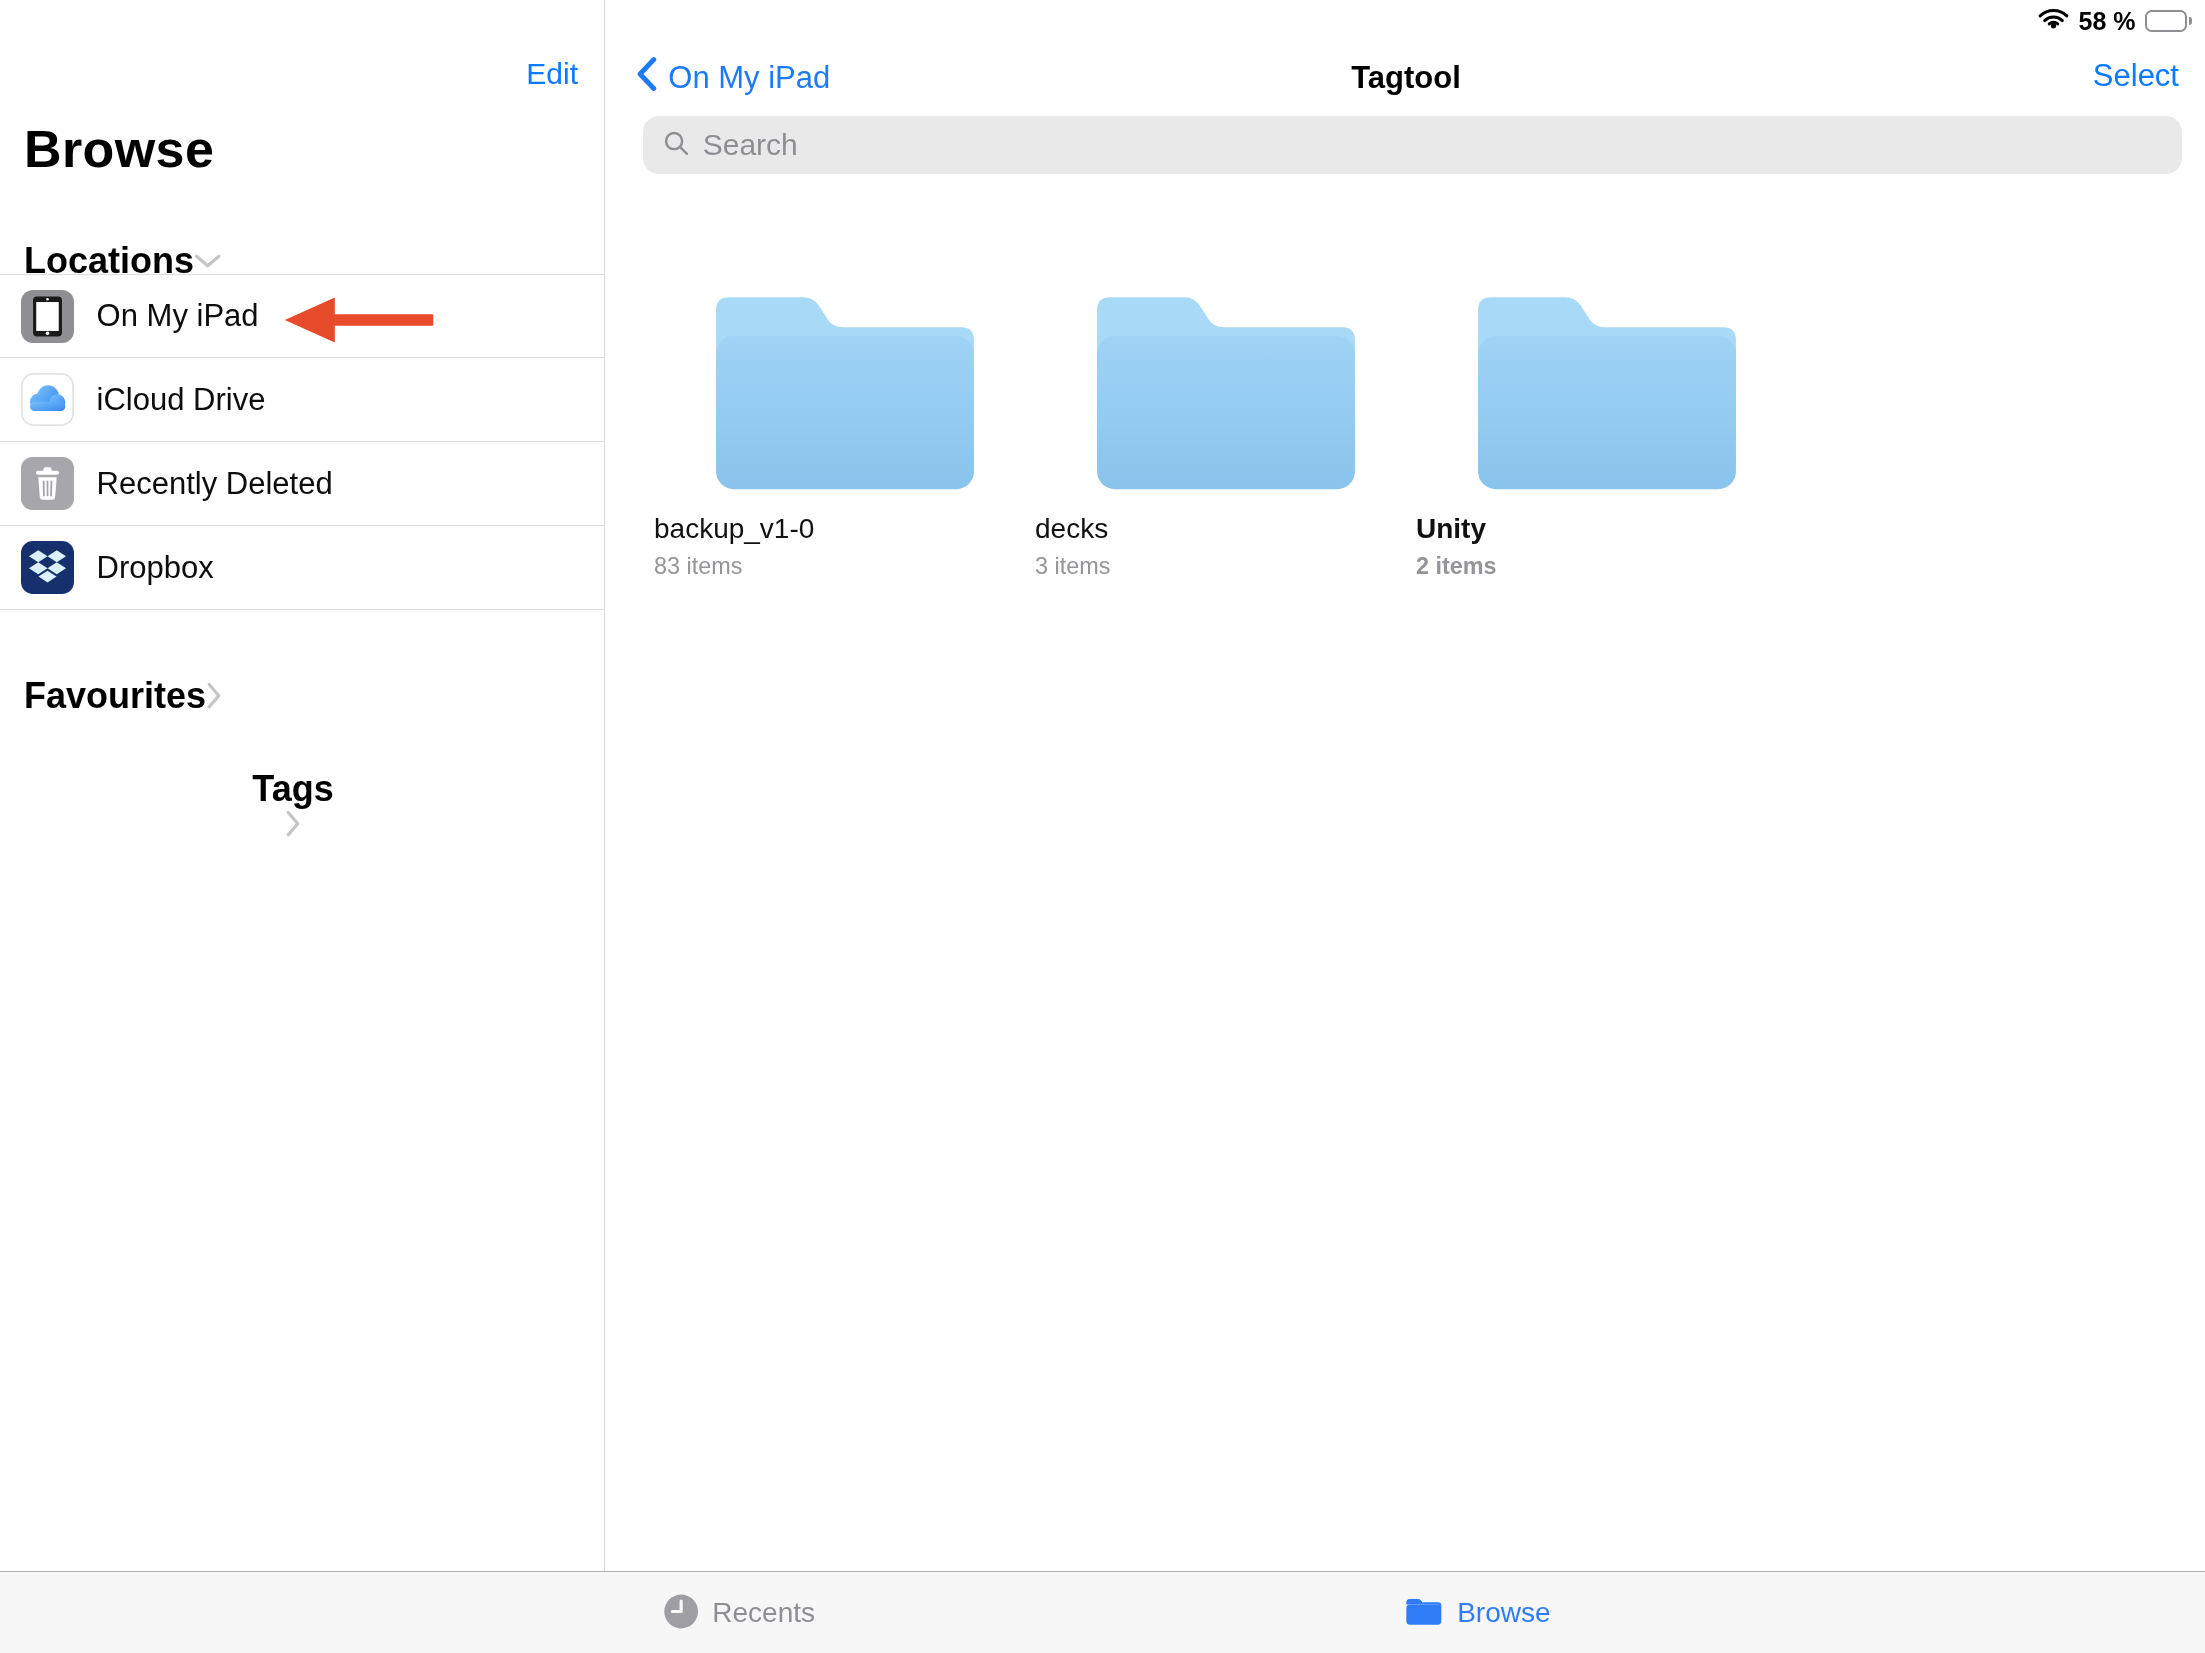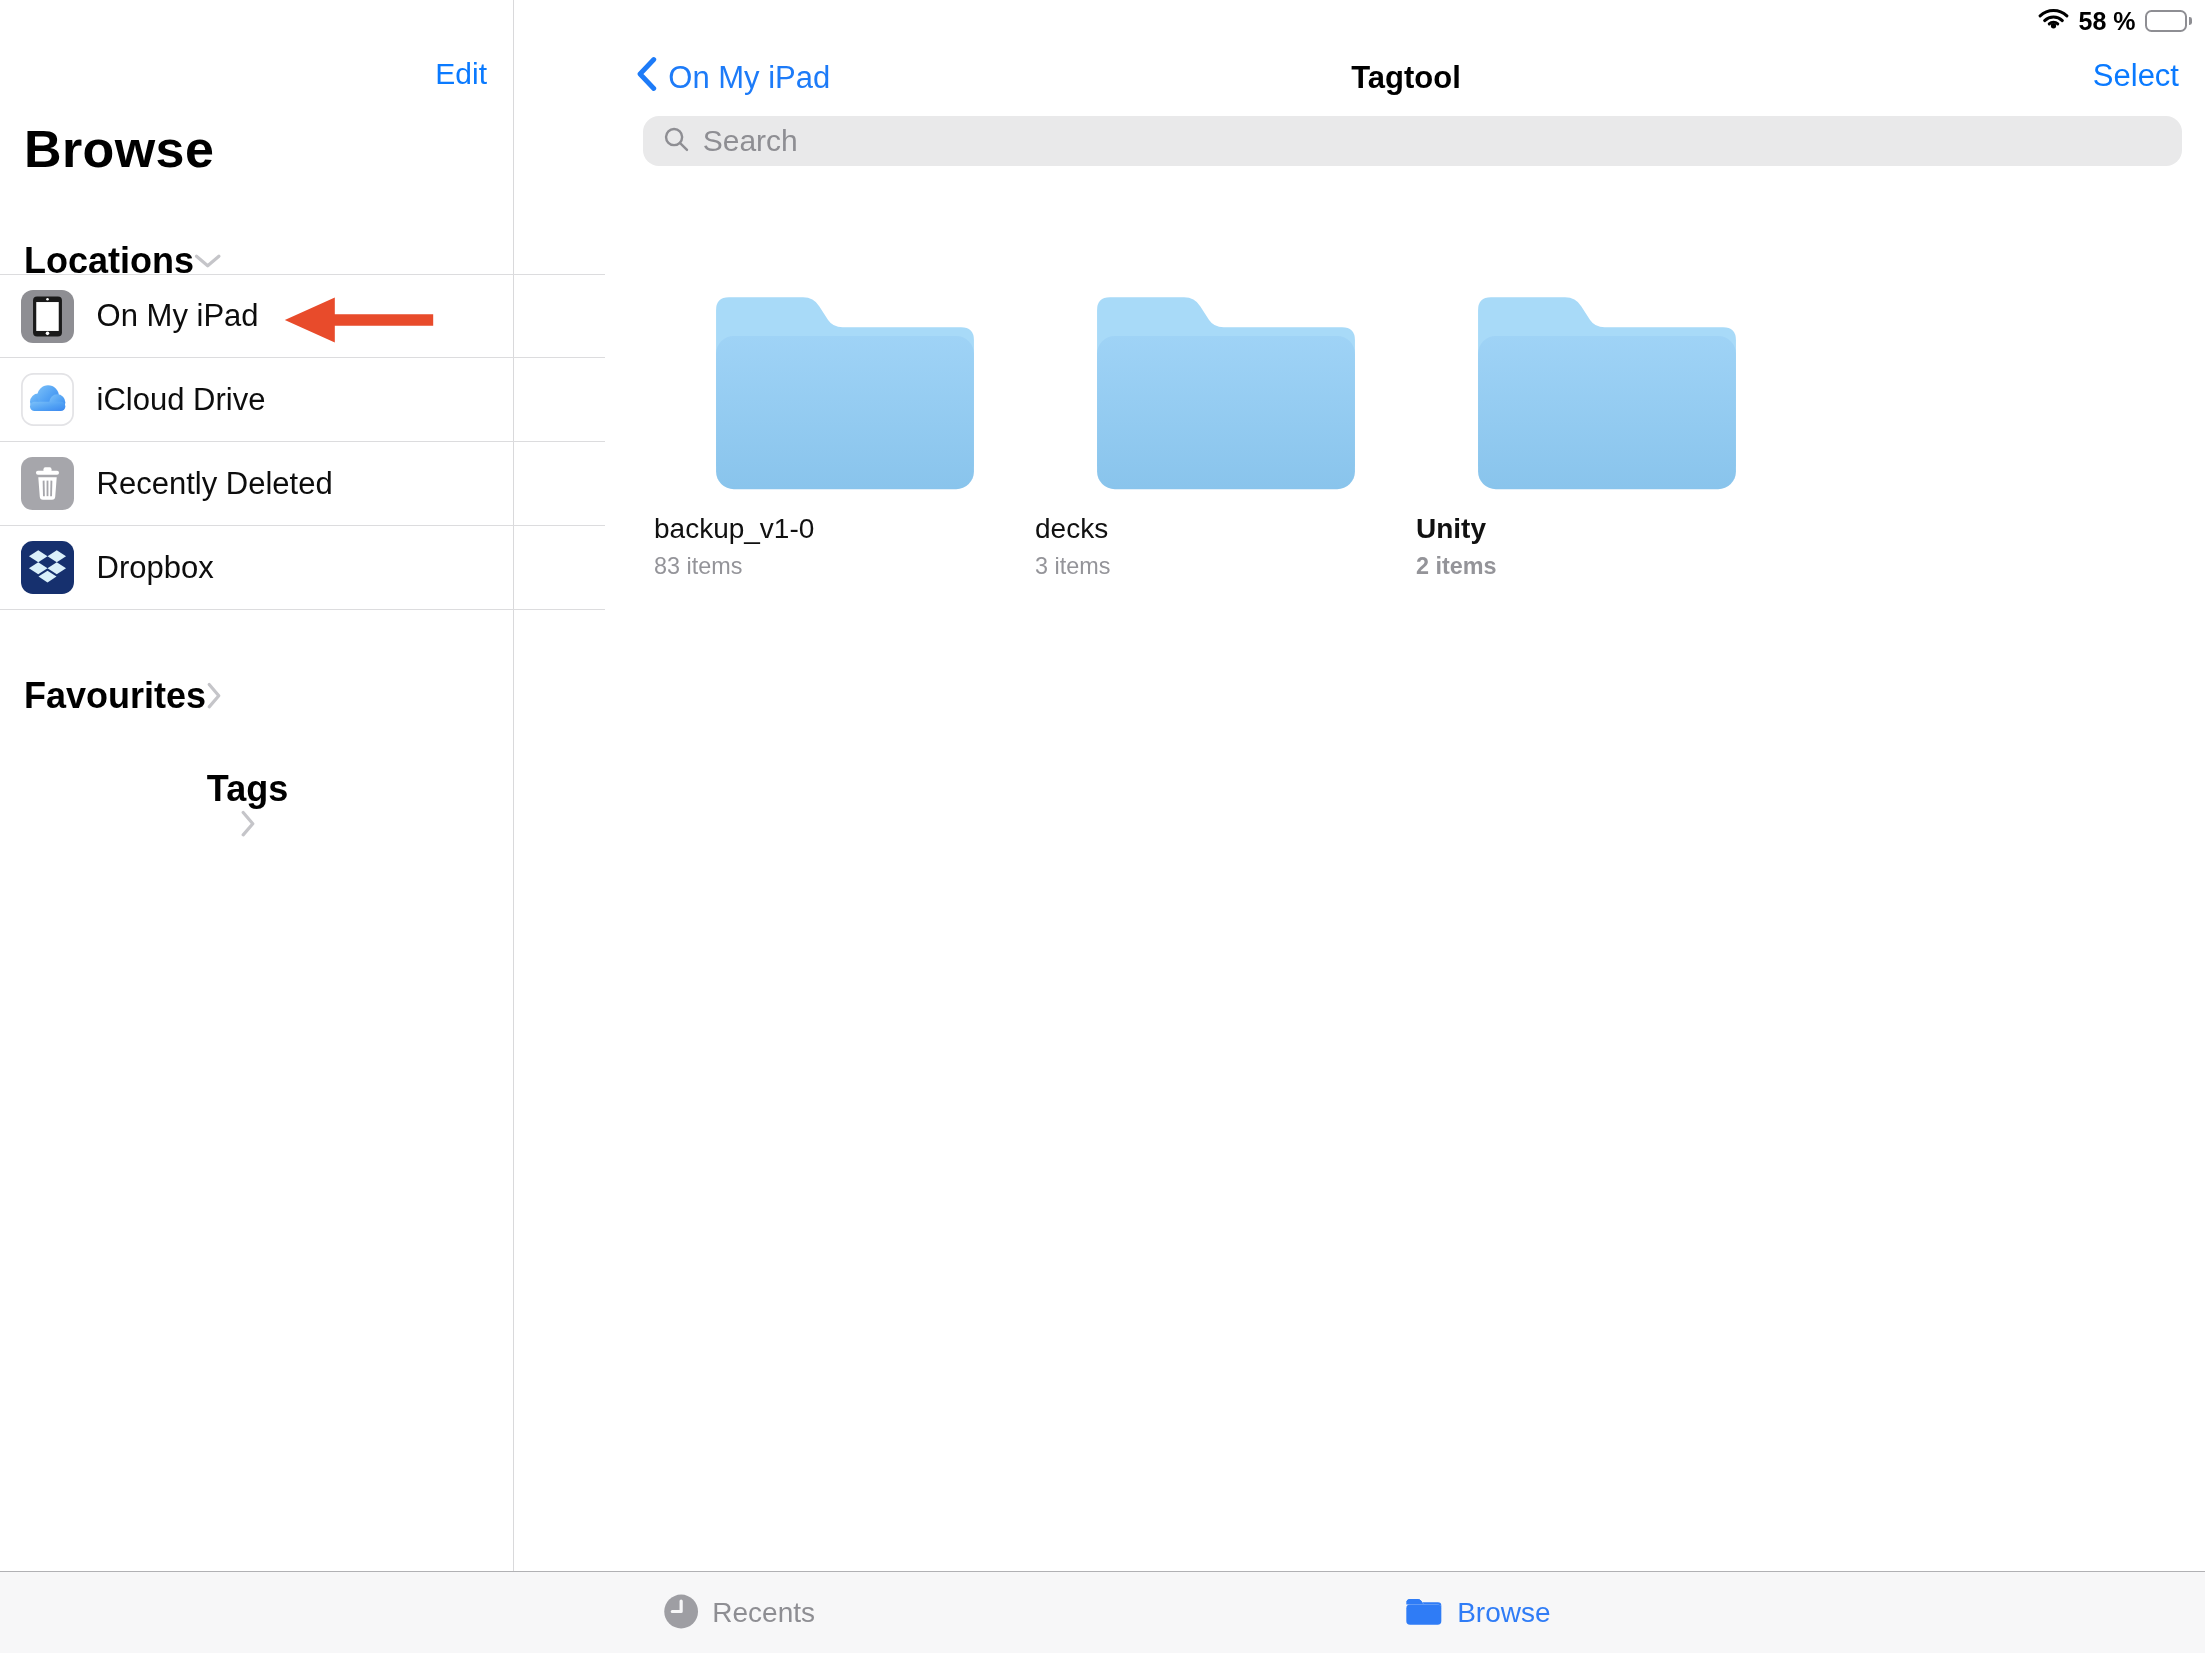--- a/index.html
+++ b/index.html
@@ -13,42 +13,42 @@
 
   
   .statusbar { position: absolute; left: 0; top: 0; width: 100%; height: 45px; color: #000; }
   .sb-left { position: absolute; left: 24px; top: 6.5px; display: flex; gap: 31px; font-size: 25px; font-weight: 600; }
   .sb-right { position: absolute; right: 13px; top: 6.5px; display: flex; align-items: center; gap: 9.7px; font-size: 25px; font-weight: 600; }
   .batt-shell { position: relative; width: 42px; height: 22px; border: 2px solid #8e8e93; border-radius: 6.5px; padding: 2.4px; }
   .batt-fill { height: 100%; background: #000; border-radius: 2.4px; }
   .batt-nub { width: 3.2px; height: 8px; background: #8e8e93; border-radius: 0 2.4px 2.4px 0; margin-left: 1.6px; }
 
   
-  .sidebar { position: absolute; left: 0; top: 0; width: 514px; height: 1571px; background: #fff; border-right: 1.6px solid #d9d9db; padding-left: 26px; }
+  .sidebar { position: absolute; left: 0; top: 0; width: 605px; height: 1571px; background: #fff; border-right: 1.6px solid #d9d9db; padding-left: 26px; }
   .edit-link { position: absolute; top: 57px; right: 26px; color: #0a7aff; font-size: 30px; }
   .sidebar-title { position: absolute; top: 119px; left: 24px; font-size: 52px; font-weight: 700; letter-spacing: 0.4px; color: #000; }
   .section-header { position: absolute; left: 24px; right: 42px; display: flex; justify-content: flex-start; align-items: center; margin-top: 24px; }
   .section-header .label { font-size: 36px; font-weight: 700; color: #000; }
   .loc-list { position: absolute; top: 274px; left: 0; width: 605px; }
   .loc-row { position: relative; height: 84px; display: flex; align-items: center; padding-left: 21px; border-bottom: 1.6px solid #dcdcde; }
   .loc-row:first-child { border-top: 1.6px solid #dcdcde; }
   .loc-icon { width: 53px; height: 53px; flex: 0 0 53px; }
   .loc-label { margin-left: 22.6px; font-size: 31px; color: #0d0d0d; }
   .chev { display: block; }
 
   
   .red-arrow { position: absolute; left: 283px; top: 295px; width: 152px; height: 50px; }
 
   
   .main { position: absolute; left: 607px; top: 45px; width: 1598px; height: 1526px; background: #fff; }
   .main-header { position: absolute; left: 0; top: 0; width: 100%; height: 89px; }
   .back-btn { position: absolute; left: 29px; top: 11.3px; display: flex; align-items: center; gap: 11.3px; color: #1d7bf8; font-size: 31px; }
   .main-title { position: absolute; left: 0; top: 14.5px; width: 100%; text-align: center; font-size: 31px; font-weight: 700; color: #000; }
   .select-btn { position: absolute; right: 26px; top: 13px; color: #0a7aff; font-size: 31px; }
-  .searchbar { position: absolute; left: 36px; top: 71px; width: 1539px; height: 50px; background: #e9e9ea; border-radius: 16px; display: flex; align-items: center; padding: 0 19.4px; gap: 11.3px; }
+  .searchbar { position: absolute; left: 36px; top: 71px; width: 1539px; height: 58px; background: #e9e9ea; border-radius: 16px; display: flex; align-items: center; padding: 0 19.4px; gap: 11.3px; }
   .searchbar input { flex: 1; border: none; outline: none; background: transparent; font-size: 30px; color: #3c3c43; font-family: "Liberation Sans", sans-serif; }
   .searchbar input::placeholder { color: #8e8e93; opacity: 1; }
 
   .folder-grid { position: absolute; left: 0; top: 236px; width: 100%; }
   .folder-card { position: absolute; width: 381px; }
   .folder-card svg.foldericon { width: 274px; height: 214px; display: block; margin: 0 auto; }
   .folder-name { margin-top: 18px; font-size: 28px; color: #111; }
   .folder-count { margin-top: 8px; font-size: 23.4px; color: #949499; }
 
   

